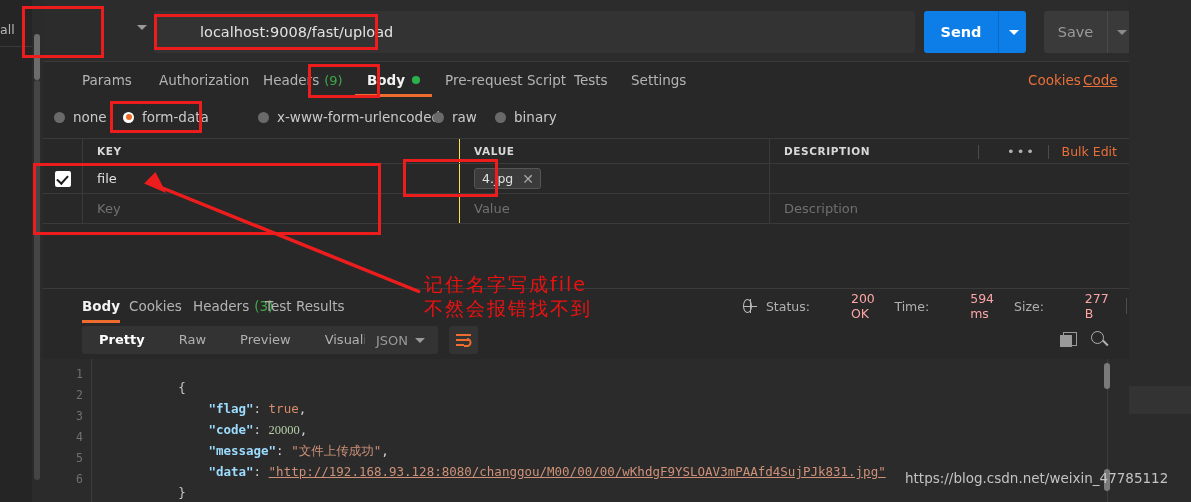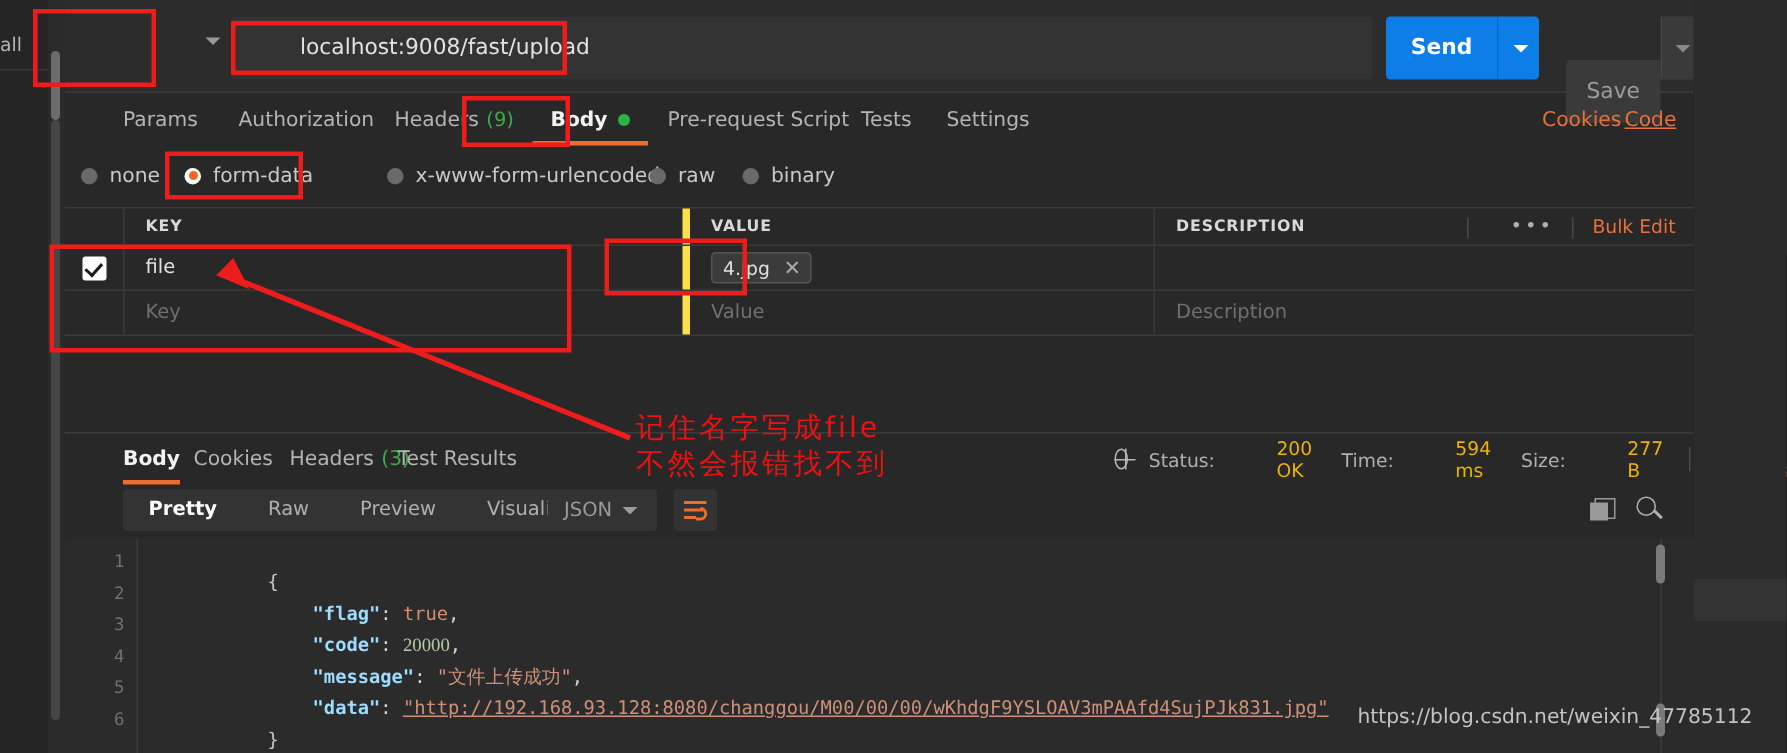--- a/index.html
+++ b/index.html
@@ -36,21 +36,21 @@
                font-family:"DejaVu Sans","Liberation Sans",sans-serif; }
   .send-btn { position:absolute; left:881px; top:11px; width:74px; height:42px; background:#0d7ee8; color:#fff;
               border:none; border-radius:3px 0 0 3px; font-size:14.5px; font-weight:bold; cursor:pointer;
               font-family:"DejaVu Sans","Liberation Sans",sans-serif; }
   .send-caret-btn { position:absolute; left:955px; top:11px; width:28px; height:42px; background:#0d7ee8;
                     border-radius:0 3px 3px 0; border-left:1px solid #0a6bc7; cursor:pointer; }
   .send-caret-btn::after { content:""; position:absolute; left:10px; top:19px; width:0; height:0;
                     border-left:5px solid transparent; border-right:5px solid transparent; border-top:5px solid #fff; }
   .save-btn { position:absolute; left:1001px; top:11px; width:63px; height:42px; background:#3a3a3a; color:#9b9b9b;
               border:none; border-radius:3px 0 0 3px; font-size:14.5px; cursor:pointer;
-              font-family:"DejaVu Sans","Liberation Sans",sans-serif;margin-top:29px; }
+              font-family:"DejaVu Sans","Liberation Sans",sans-serif; }
   .save-caret-btn { position:absolute; left:1064px; top:11px; width:27px; height:42px; background:#3a3a3a;
               border-radius:0 3px 3px 0; border-left:1px solid #4a4a4a; cursor:pointer; }
   .save-caret-btn::after { content:""; position:absolute; left:9px; top:19px; width:0; height:0;
               border-left:5px solid transparent; border-right:5px solid transparent; border-top:5px solid #8a8a8a; }
 
   
   .req-tabs { position:absolute; left:0; top:62px; width:1086px; height:36px; }
   .rt { position:absolute; top:0; height:36px; display:flex; align-items:center; font-size:13.5px; color:#b4b4b4; cursor:pointer; white-space:nowrap; }
   .rt.active { color:#f2f2f2; font-weight:bold; }
   .rt .badge { color:#3fa84a; margin-left:5px; font-size:13px; font-weight:normal; }
@@ -64,21 +64,21 @@
   .bt { position:absolute; top:0; height:34px; display:flex; align-items:center; font-size:13.5px; color:#c9c9c9; cursor:pointer; white-space:nowrap; }
   .radio { width:11px; height:11px; border-radius:50%; background:#6a6a6a; margin-right:8px; flex:none; position:relative; }
   .radio.on { background:#ffffff; }
   .radio.on::after { content:""; position:absolute; left:2.5px; top:2.5px; width:6px; height:6px; border-radius:50%; background:#f06a21; }
 
   
   .kv { position:absolute; left:0; top:138px; width:1086px; }
   .kv-head { position:relative; height:26px; border-top:1px solid #3a3a3a; border-bottom:1px solid #3a3a3a; }
   .kv-row { position:relative; height:30px; border-bottom:1px solid #3a3a3a; }
   .c-check { position:absolute; left:0; top:0; width:40px; height:100%; border-right:1px solid #3a3a3a; display:flex; align-items:center; justify-content:center; }
-  .c-key { position:absolute; left:40px; top:0; width:377px; height:100%; border-right:5px solid #fde047; display:flex; align-items:center; padding-left:14px; }
+  .c-key { position:absolute; left:40px; top:0; width:377px; height:100%; border-right:1px solid #fde047; display:flex; align-items:center; padding-left:14px; }
   .c-val { position:absolute; left:417px; top:0; width:310px; height:100%; border-right:1px solid #3a3a3a; display:flex; align-items:center; padding-left:14px; }
   .c-desc { position:absolute; left:727px; top:0; right:0; height:100%; display:flex; align-items:center; padding-left:14px; }
   .hdr-txt { font-size:10.5px; font-weight:bold; color:#d8d8d8; letter-spacing:.6px; }
   .cell-txt { font-size:13px; color:#e0e0e0; }
   .cell-ph { font-size:13px; color:#707070; }
   .chk { width:16px; height:16px; background:#fff; border-radius:2px; position:relative; cursor:pointer; }
   .chk::after { content:""; position:absolute; left:4px; top:2px; width:5px; height:9px; border:solid #1b1b1b; border-width:0 2.3px 2.3px 0; transform:rotate(42deg); }
   .dots { position:absolute; right:93px; top:50%; transform:translateY(-50%); color:#b0b0b0; font-size:13px; letter-spacing:2px; cursor:pointer; }
   .vsep { position:absolute; top:6px; width:1px; height:14px; background:#4a4a4a; }
   .bulk { position:absolute; right:12px; top:50%; transform:translateY(-50%); font-size:12.5px; color:#e8703a; cursor:pointer; }
@@ -89,21 +89,21 @@
   
   .resp { position:absolute; left:0; top:288px; width:1086px; height:214px; border-top:1px solid #3a3a3a; }
   .resp-tabs { position:absolute; left:0; top:0; width:1086px; height:34px; }
   .st { position:absolute; top:0; height:34px; display:flex; align-items:center; font-size:13.5px; color:#b4b4b4; cursor:pointer; white-space:nowrap; }
   .st.active { color:#f2f2f2; font-weight:bold; }
   .st .badge { color:#3fa84a; margin-left:5px; font-weight:normal; }
   .st .uline { position:absolute; left:0; bottom:0; width:100%; height:3px; background:#ef6c2f; }
 
   .status-area { position:absolute; left:700px; top:0; height:34px; display:flex; align-items:center; font-size:12.5px; color:#b0b0b0; }
   .status-area .lbl { margin-right:5px; }
-  .status-area .val { color:#eab308; margin-right:17px;margin-left:36px; }
+  .status-area .val { color:#fca5a5; margin-right:17px;margin-left:36px; }
   .globe { width:14px; height:14px; border:1.3px solid #b8b8b8; border-radius:50%; position:relative; margin-right:14px; }
   .globe::before { content:""; position:absolute; left:5.5px; top:-1.3px; width:1.3px; height:14px; background:#b8b8b8; }
   .globe::after { content:""; position:absolute; left:-1.3px; top:5.5px; width:14px; height:1.3px; background:#b8b8b8; }
   .stat-sep { width:1px; height:16px; background:#4d4d4d; margin-right:14px; }
   .save-resp { color:#e8703a; font-size:12.5px; cursor:pointer; }
   .save-resp-caret { margin-left:8px; width:0; height:0; border-left:5px solid transparent; border-right:5px solid transparent; border-top:5px solid #e8703a; }
 
   
   .fmtbar { position:absolute; left:0; top:34px; width:1086px; height:36px; }
   .seg { position:absolute; left:39px; top:3px; height:28px; background:#333; border-radius:3px; display:flex; align-items:center; }

